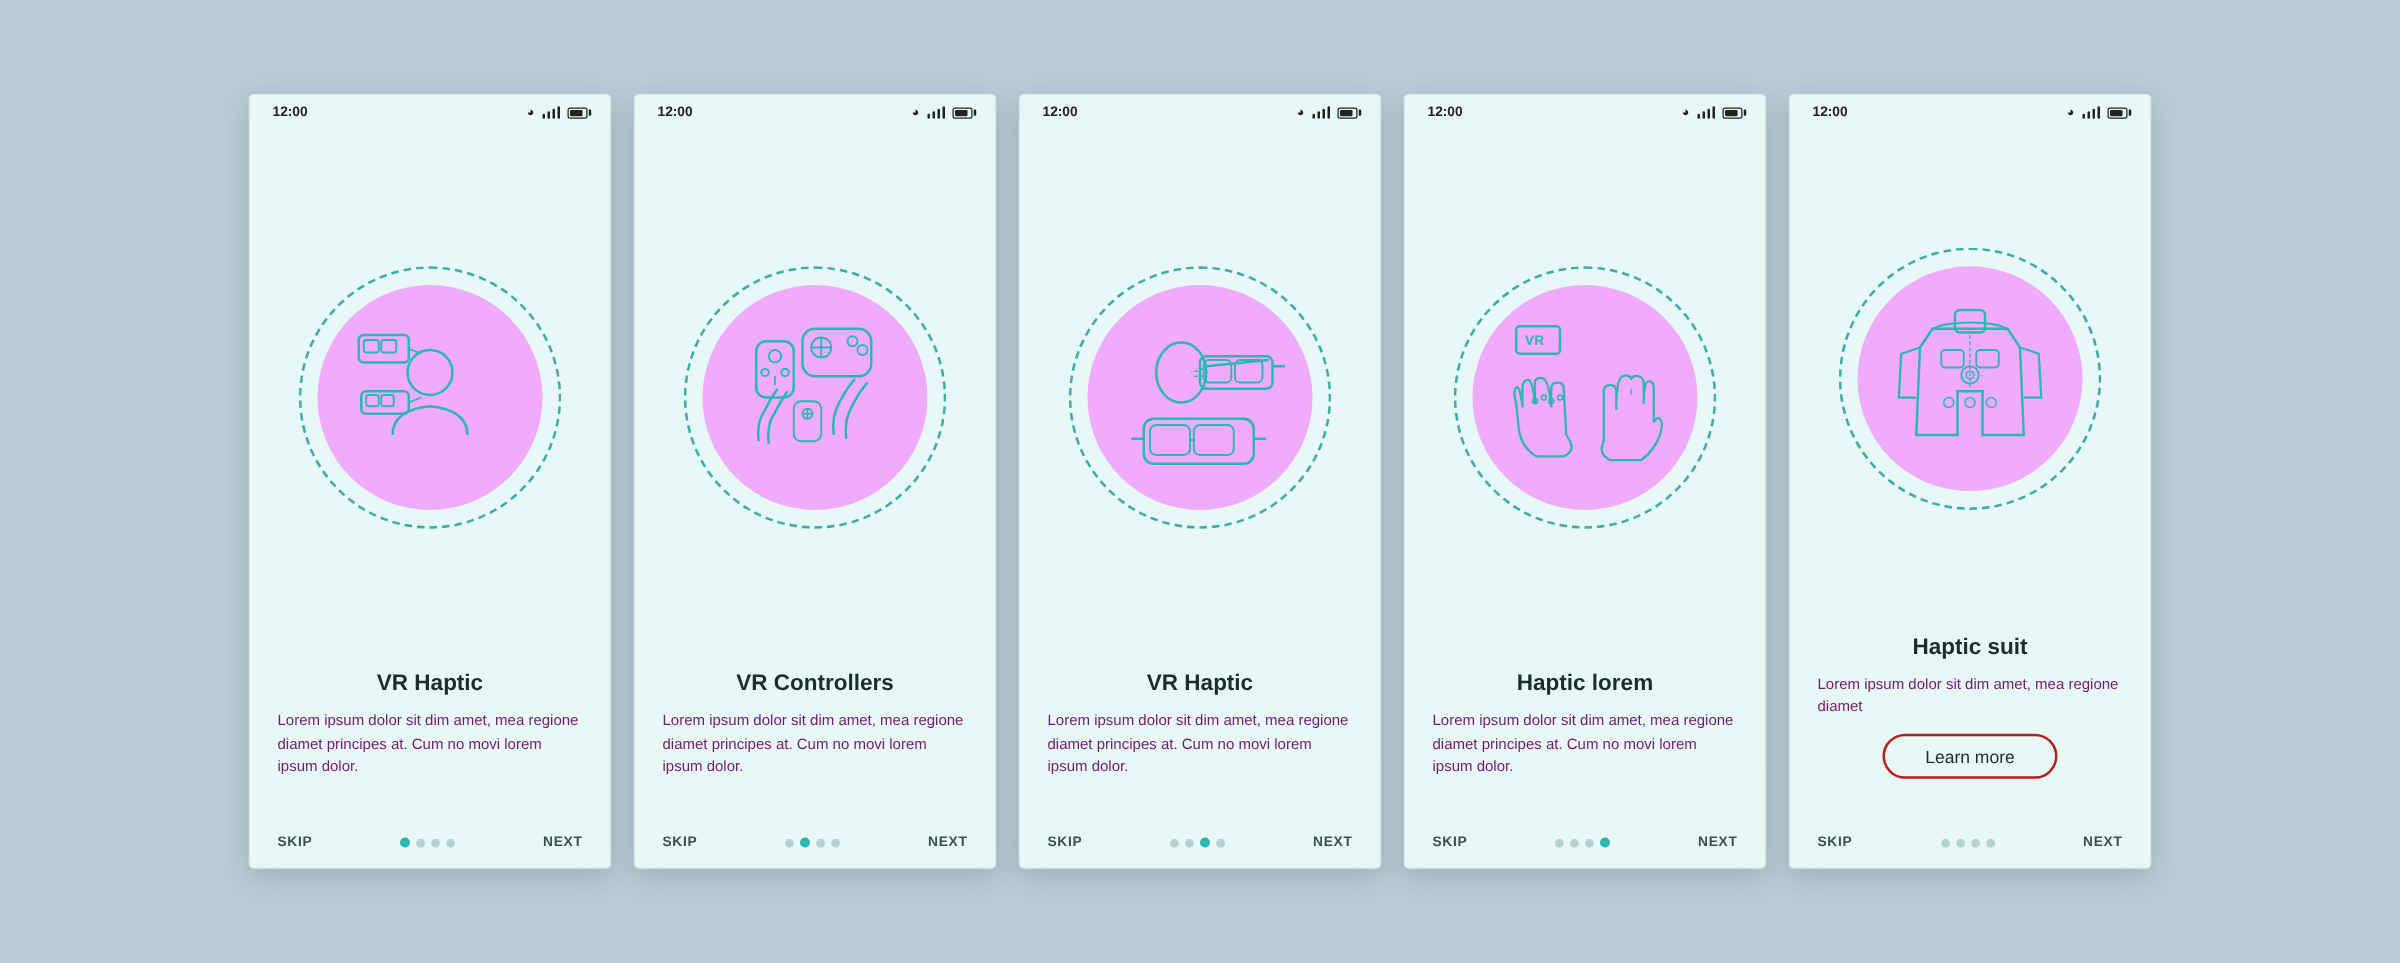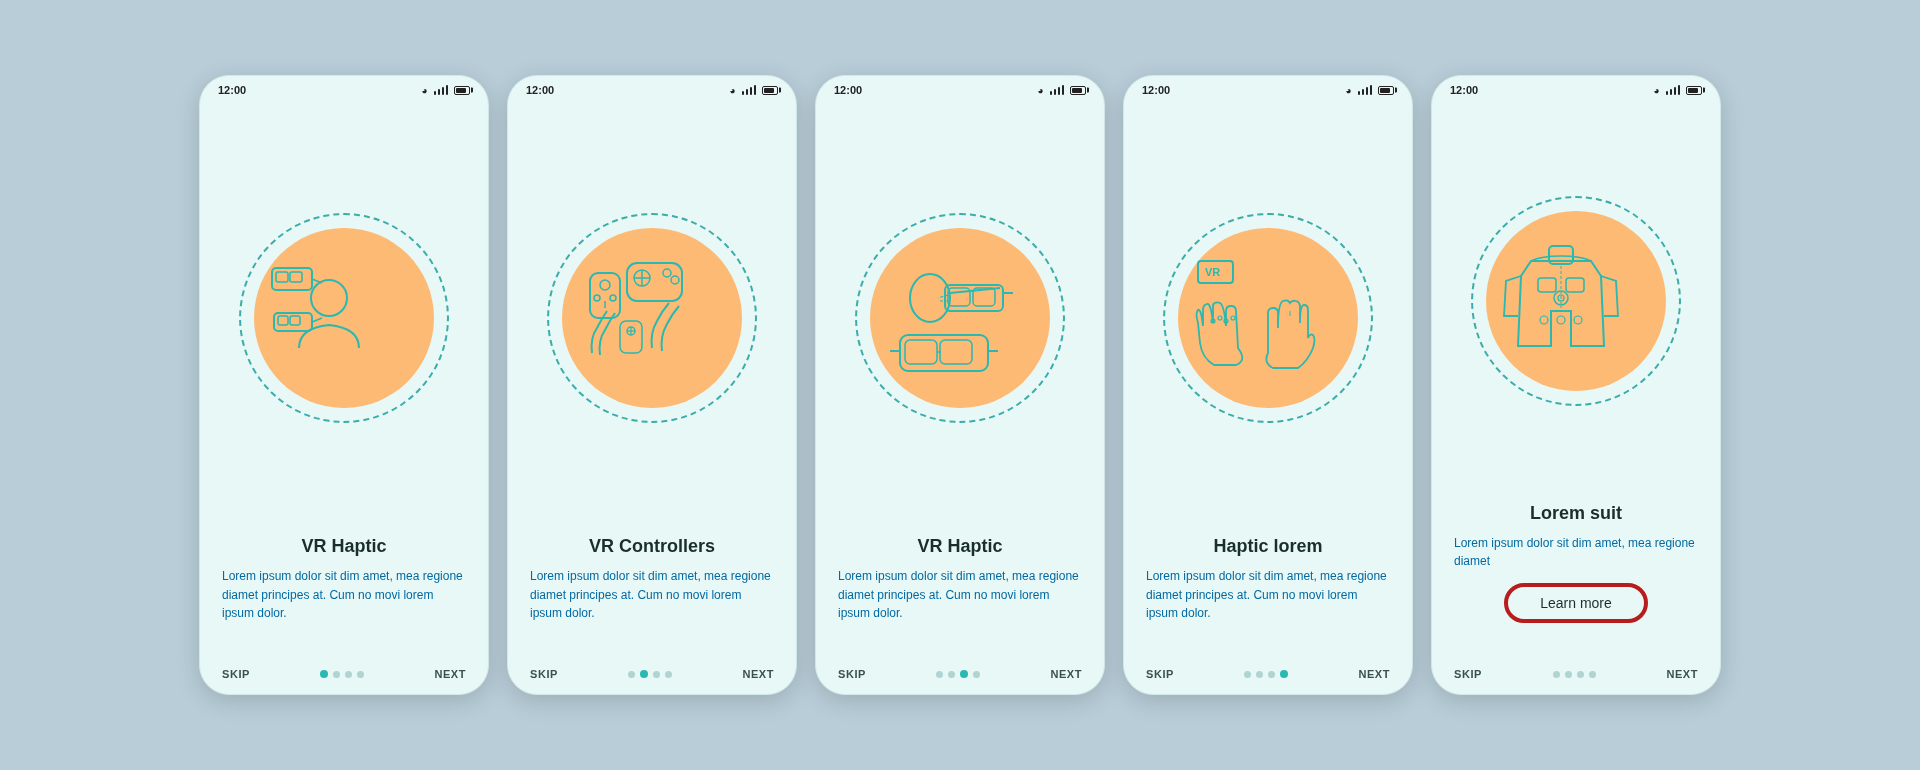--- a/index.html
+++ b/index.html
@@ -20,21 +20,21 @@
       gap: 18px;
       align-items: center;
       justify-content: center;
       padding: 20px;
     }
 
     .phone {
       width: 290px;
       height: 620px;
       background: #e8f8f7;
-      border-radius: 30px;
+      border-radius: 4px;
       box-shadow: 0 6px 24px rgba(0,0,0,0.15);
       display: flex;
       flex-direction: column;
       overflow: hidden;
       position: relative;
       border: 1.5px solid #d0e8e8;
     }
 
     
     .status-bar {
@@ -63,25 +63,25 @@
       justify-content: center;
       position: relative;
       padding: 10px;
     }
 
     
     .circle-bg {
       width: 180px;
       height: 180px;
       border-radius: 50%;
-      background: #fdba74;
+      background: #f0abfc;
       position: relative;
       display: flex;
       align-items: center;
-      justify-content: flex-start;
+      justify-content: center;
     }
 
     
     .dashed-ring {
       position: absolute;
       width: 210px;
       height: 210px;
       border-radius: 50%;
       border: 2px dashed #3aada9;
       top: 50%;
@@ -104,29 +104,29 @@
     .card-title {
       font-size: 18px;
       font-weight: 600;
       color: #1a2e2e;
       text-align: center;
       margin-bottom: 10px;
     }
 
     .card-body {
       font-size: 12px;
-      color: #0369a1;
+      color: #701a75;
       line-height: 1.55;
       text-align: left;
     }
 
     .learn-more-btn {
       display: block;
       margin: 12px auto 0 auto;
-      border: 4px solid #b91c1c;
+      border: 2px solid #b91c1c;
       border-radius: 24px;
       padding: 8px 32px;
       background: transparent;
       color: #1a2e2e;
       font-size: 14px;
       font-weight: 500;
       cursor: pointer;
       text-align: center;
       width: fit-content;
     }
@@ -513,21 +513,21 @@
           <circle cx="58" cy="94" r="4" stroke="#2ab8b0" stroke-width="1.2" fill="none"></circle>
           <circle cx="75" cy="94" r="4" stroke="#2ab8b0" stroke-width="1.2" fill="none"></circle>
           <circle cx="92" cy="94" r="4" stroke="#2ab8b0" stroke-width="1.2" fill="none"></circle>
 
           <line x1="75" y1="40" x2="75" y2="82" stroke="#2ab8b0" stroke-width="1" stroke-dasharray="3,2"></line>
         </svg>
       </div>
     </div>
 
     <div class="content-area">
-      <div class="card-title">Lorem suit</div>
+      <div class="card-title">Haptic suit</div>
       <div class="card-body">Lorem ipsum dolor sit dim amet, mea regione diamet</div>
       <button class="learn-more-btn">Learn more</button>
     </div>
 
     <div class="bottom-nav">
       <span class="nav-text">SKIP</span>
       <div class="dots">
         <div class="dot"></div>
         <div class="dot"></div>
         <div class="dot"></div>

